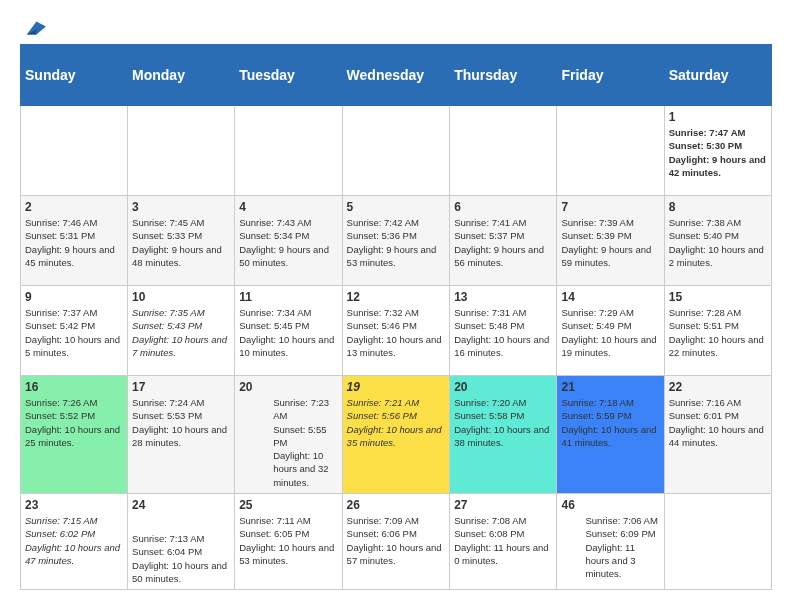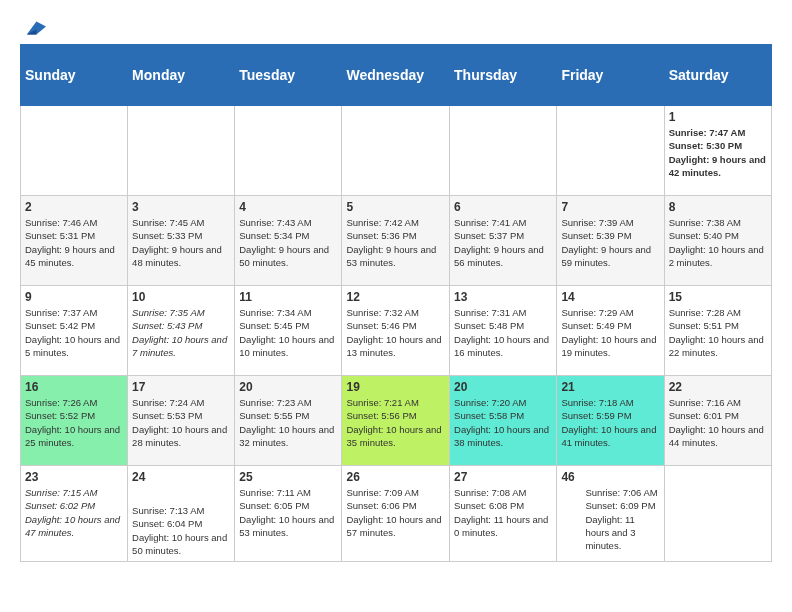--- a/index.html
+++ b/index.html
@@ -236,37 +236,37 @@
 Daylight: 10 hours and 25 minutes.</div>
         </td>
         <td style="background-color: rgb(245, 245, 245);">
           <span class="day-num">17</span>
           <div class="day-info" style="white-space: pre-line;">Sunrise: 7:24 AM
 Sunset: 5:53 PM
 Daylight: 10 hours and 28 minutes.</div>
         </td>
         <td style="background-color: rgb(245, 245, 245);">
           <span class="day-num">20</span>
-          <div class="day-info" style="white-space: pre-line;">Sunrise: 7:23 AM
+          <div class="day-info" style="white-space: pre-line; margin-left: 34px;">Sunrise: 7:23 AM
 Sunset: 5:55 PM
 Daylight: 10 hours and 32 minutes.</div>
         </td>
-        <td style="background-color: #bef264;">
+        <td style="background-color: #fde047; font-style: italic;">
           <span class="day-num">19</span>
           <div class="day-info" style="white-space: pre-line;">Sunrise: 7:21 AM
 Sunset: 5:56 PM
 Daylight: 10 hours and 35 minutes.</div>
         </td>
         <td style="background-color: #5eead4;">
           <span class="day-num">20</span>
           <div class="day-info" style="white-space: pre-line;">Sunrise: 7:20 AM
 Sunset: 5:58 PM
 Daylight: 10 hours and 38 minutes.</div>
         </td>
-        <td style="background-color: #5eead4;">
+        <td style="background-color: #3b82f6;">
           <span class="day-num">21</span>
           <div class="day-info" style="white-space: pre-line;">Sunrise: 7:18 AM
 Sunset: 5:59 PM
 Daylight: 10 hours and 41 minutes.</div>
         </td>
         <td style="background-color: rgb(245, 245, 245);">
           <span class="day-num">22</span>
           <div class="day-info" style="white-space: pre-line;">Sunrise: 7:16 AM
 Sunset: 6:01 PM
 Daylight: 10 hours and 44 minutes.</div>

